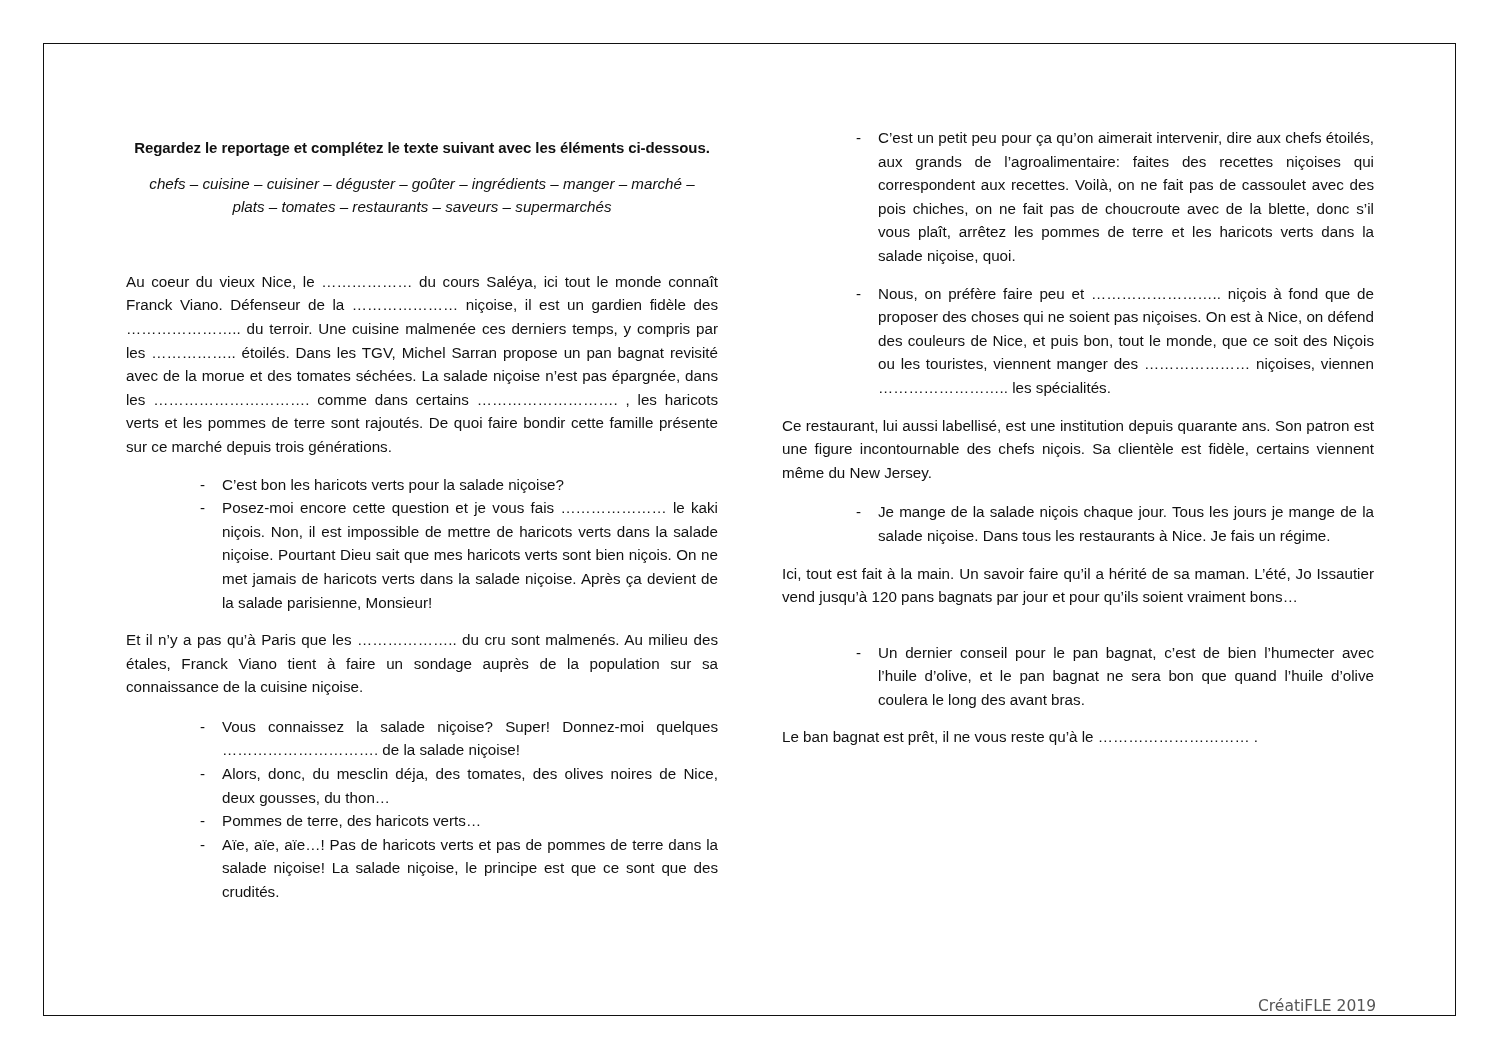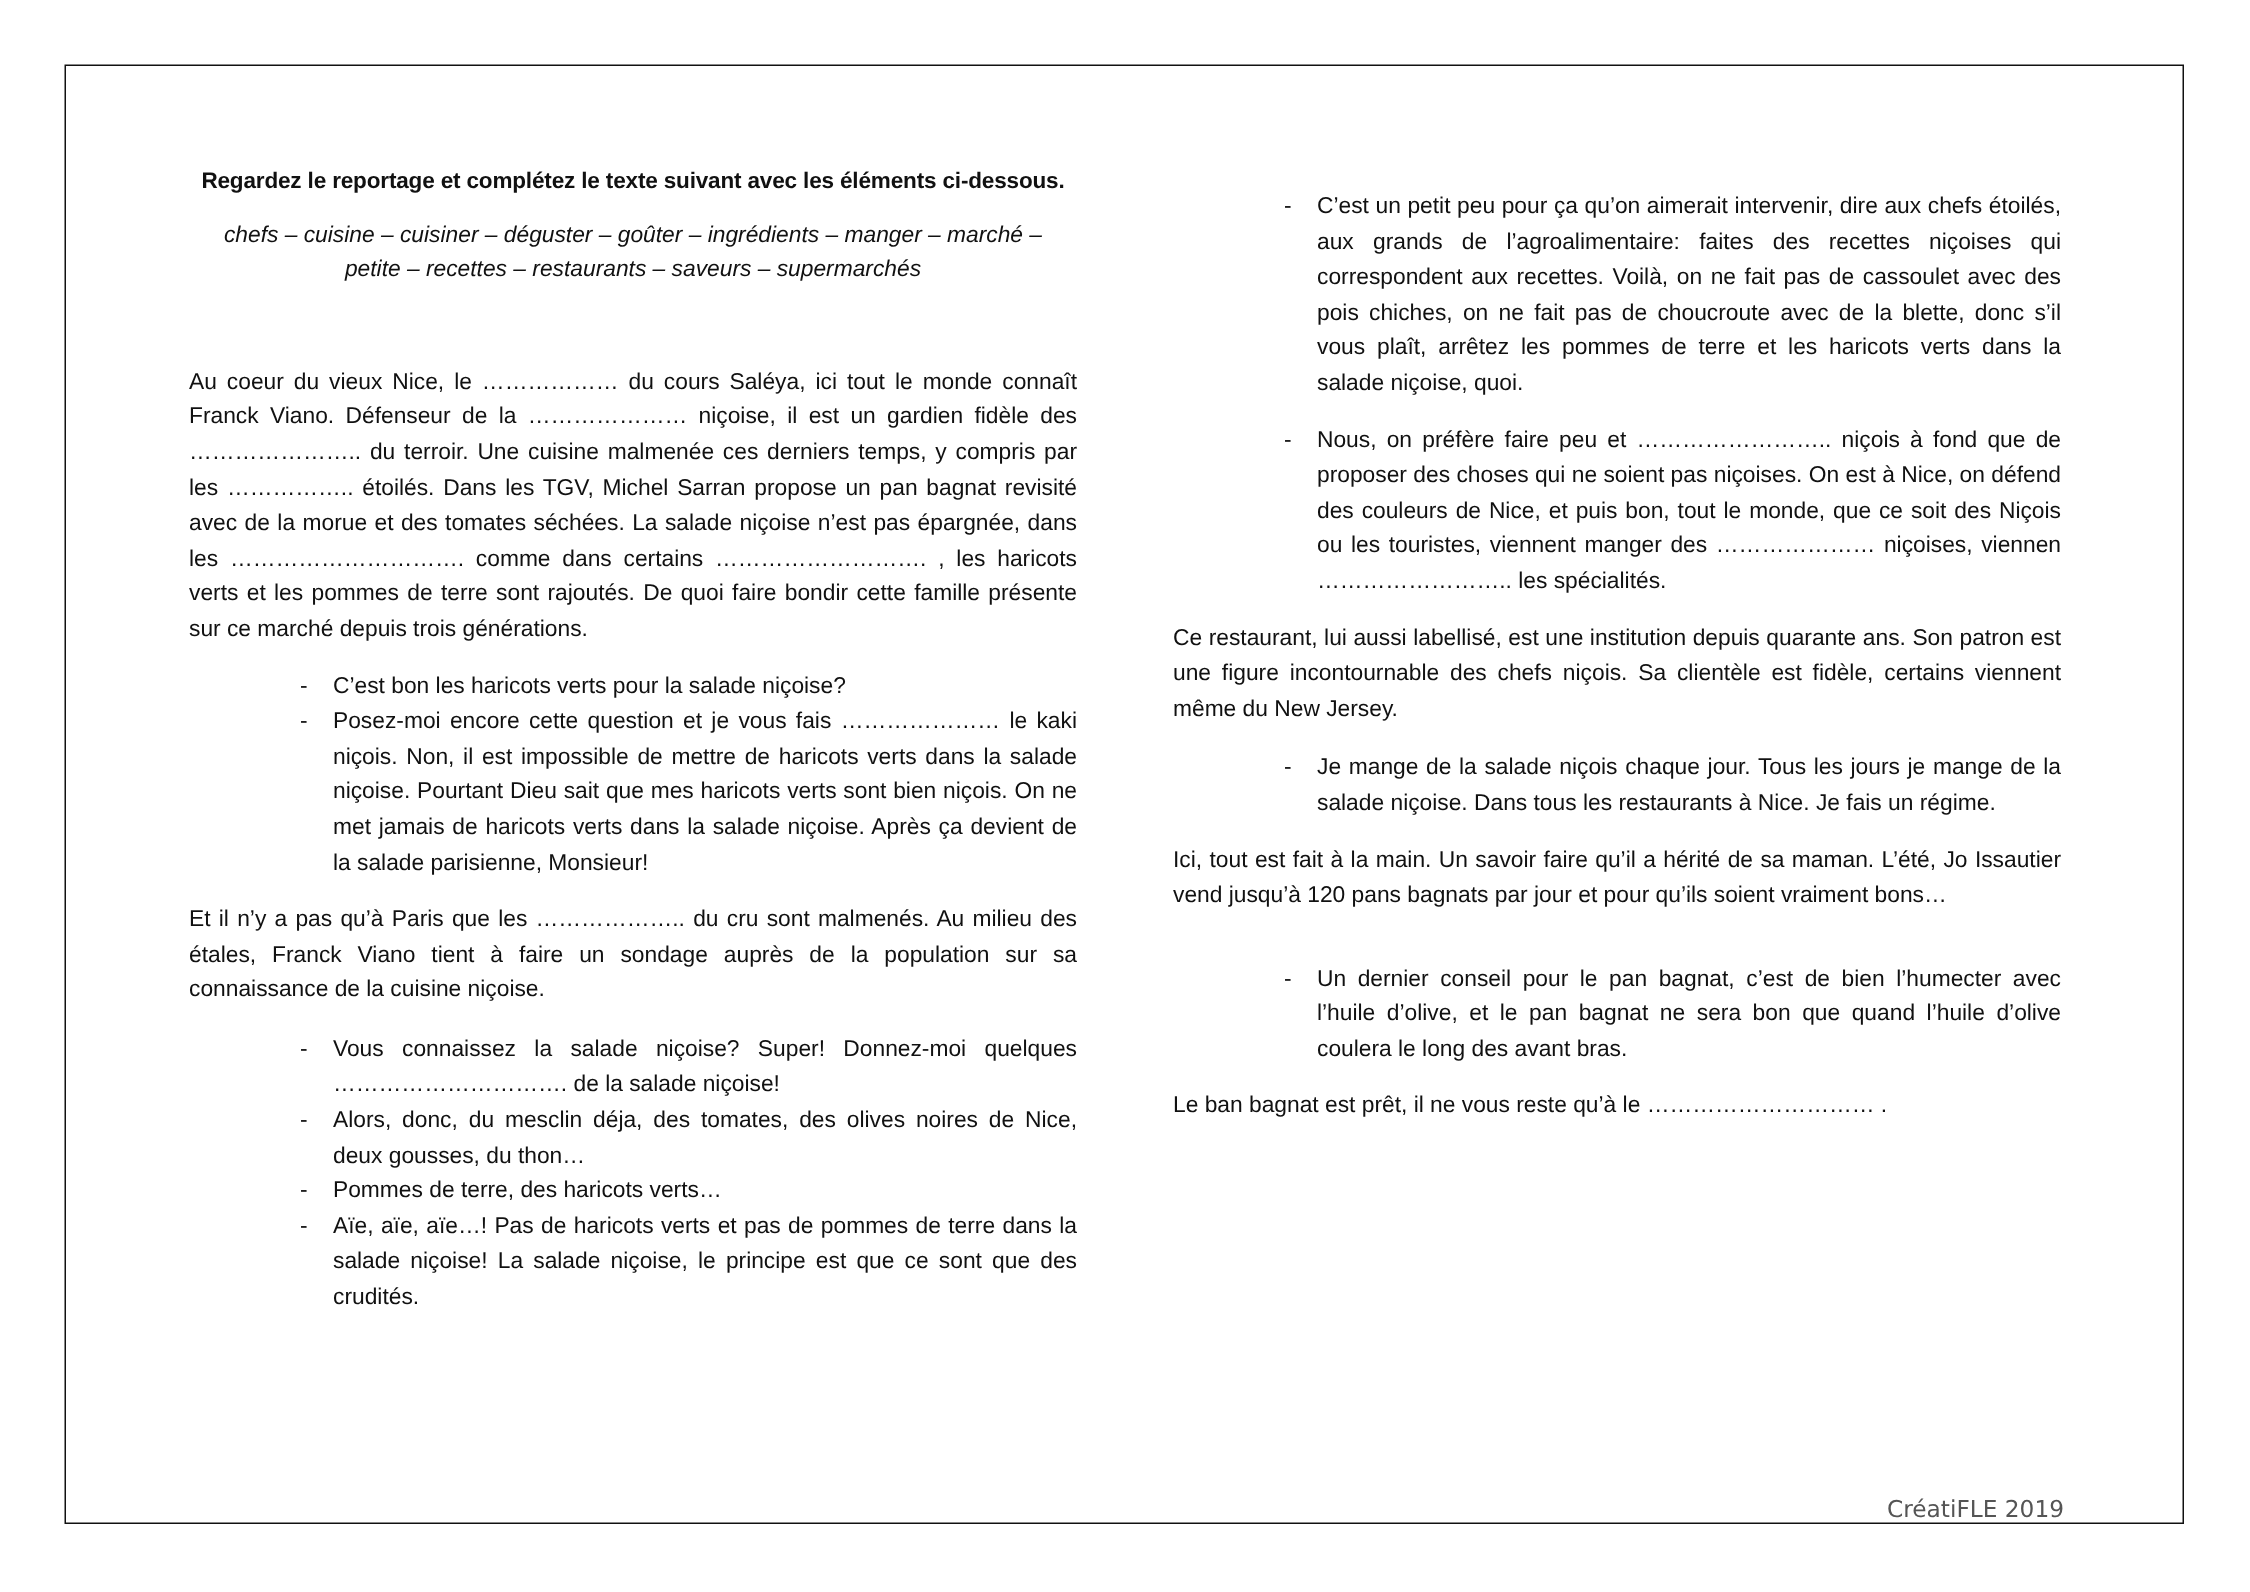--- a/index.html
+++ b/index.html
@@ -1,41 +1,41 @@
 <!DOCTYPE html>
 <html><head>
 <meta charset="utf-8">
 <style>
   html, body { margin: 0; padding: 0; background: #ffffff; }
   body { width: 1500px; height: 1061px; position: relative; overflow: hidden;
          font-family: "Liberation Sans", sans-serif; color: #111; }
   .frame { position: absolute; left: 43px; top: 43px; width: 1413px; height: 973px;
            border: 1.5px solid #111; box-sizing: border-box; }
-  .col { position: absolute; top: 109px; width: 592px; font-size: 15.2px; line-height: 23.6px; }
+  .col { position: absolute; top: 136px; width: 592px; font-size: 15.2px; line-height: 23.6px; }
   .col.left { left: 126px; }
   .col.right { left: 782px; top: 126px; }
   .instr { font-weight: bold; text-align: center; margin: 0 0 12px 0; font-size: 15px; letter-spacing: -0.1px; }
   .words { font-style: italic; text-align: center; margin: 0 0 51px 0; }
   p.par { margin: 0 0 14px 0; text-align: justify; }
   ul.dlg { list-style: none; margin: 0 0 14px 0; padding: 0; }
   ul.dlg li { position: relative; padding-left: 96px; text-align: justify; }
   ul.dlg li .dash { position: absolute; left: 74px; top: 0; }
   .footer { position: absolute; left: 1258px; top: 952px; font-size: 15.5px; color: #555;
             font-family: "DejaVu Sans", sans-serif; margin-top: 45px; }
 </style>
 </head>
 <body>
 
 <div class="frame"></div>
 
 <div class="col left">
   <p class="instr">Regardez le reportage et complétez le texte suivant avec les éléments ci-dessous.</p>
   <div class="words">
     <div>chefs – cuisine – cuisiner – déguster – goûter – ingrédients – manger – marché –</div>
-    <div>petite – recettes – restaurants – saveurs – supermarchés</div>
+    <div>plats – tomates – restaurants – saveurs – supermarchés</div>
   </div>
   <p class="par">Au coeur du vieux Nice, le ……………… du cours Saléya, ici tout le monde connaît Franck Viano. Défenseur de la ………………… niçoise, il est un gardien fidèle des ………………….. du terroir. Une cuisine malmenée ces derniers temps, y compris par les …………….. étoilés. Dans les TGV, Michel Sarran propose un pan bagnat revisité avec de la morue et des tomates séchées. La salade niçoise n’est pas épargnée, dans les …………………………. comme dans certains ………………………. , les haricots verts et les pommes de terre sont rajoutés. De quoi faire bondir cette famille présente sur ce marché depuis trois générations.</p>
   <ul class="dlg">
     <li><span class="dash">-</span><span>C’est bon les haricots verts pour la salade niçoise?</span></li>
     <li><span class="dash">-</span><span>Posez-moi encore cette question et je vous fais ………………… le kaki niçois. Non, il est impossible de mettre de haricots verts dans la salade niçoise. Pourtant Dieu sait que mes haricots verts sont bien niçois. On ne met jamais de haricots verts dans la salade niçoise. Après ça devient de la salade parisienne, Monsieur!</span></li>
   </ul>
   <p class="par" style="margin-bottom:16px">Et il n’y a pas qu’à Paris que les ……………….. du cru sont malmenés. Au milieu des étales, Franck Viano tient à faire un sondage auprès de la population sur sa connaissance de la cuisine niçoise.</p>
   <ul class="dlg">
     <li><span class="dash">-</span><span>Vous connaissez la salade niçoise? Super! Donnez-moi quelques …………………………. de la salade niçoise!</span></li>
     <li><span class="dash">-</span><span>Alors, donc, du mesclin déja, des tomates, des olives noires de Nice, deux gousses, du thon…</span></li>

